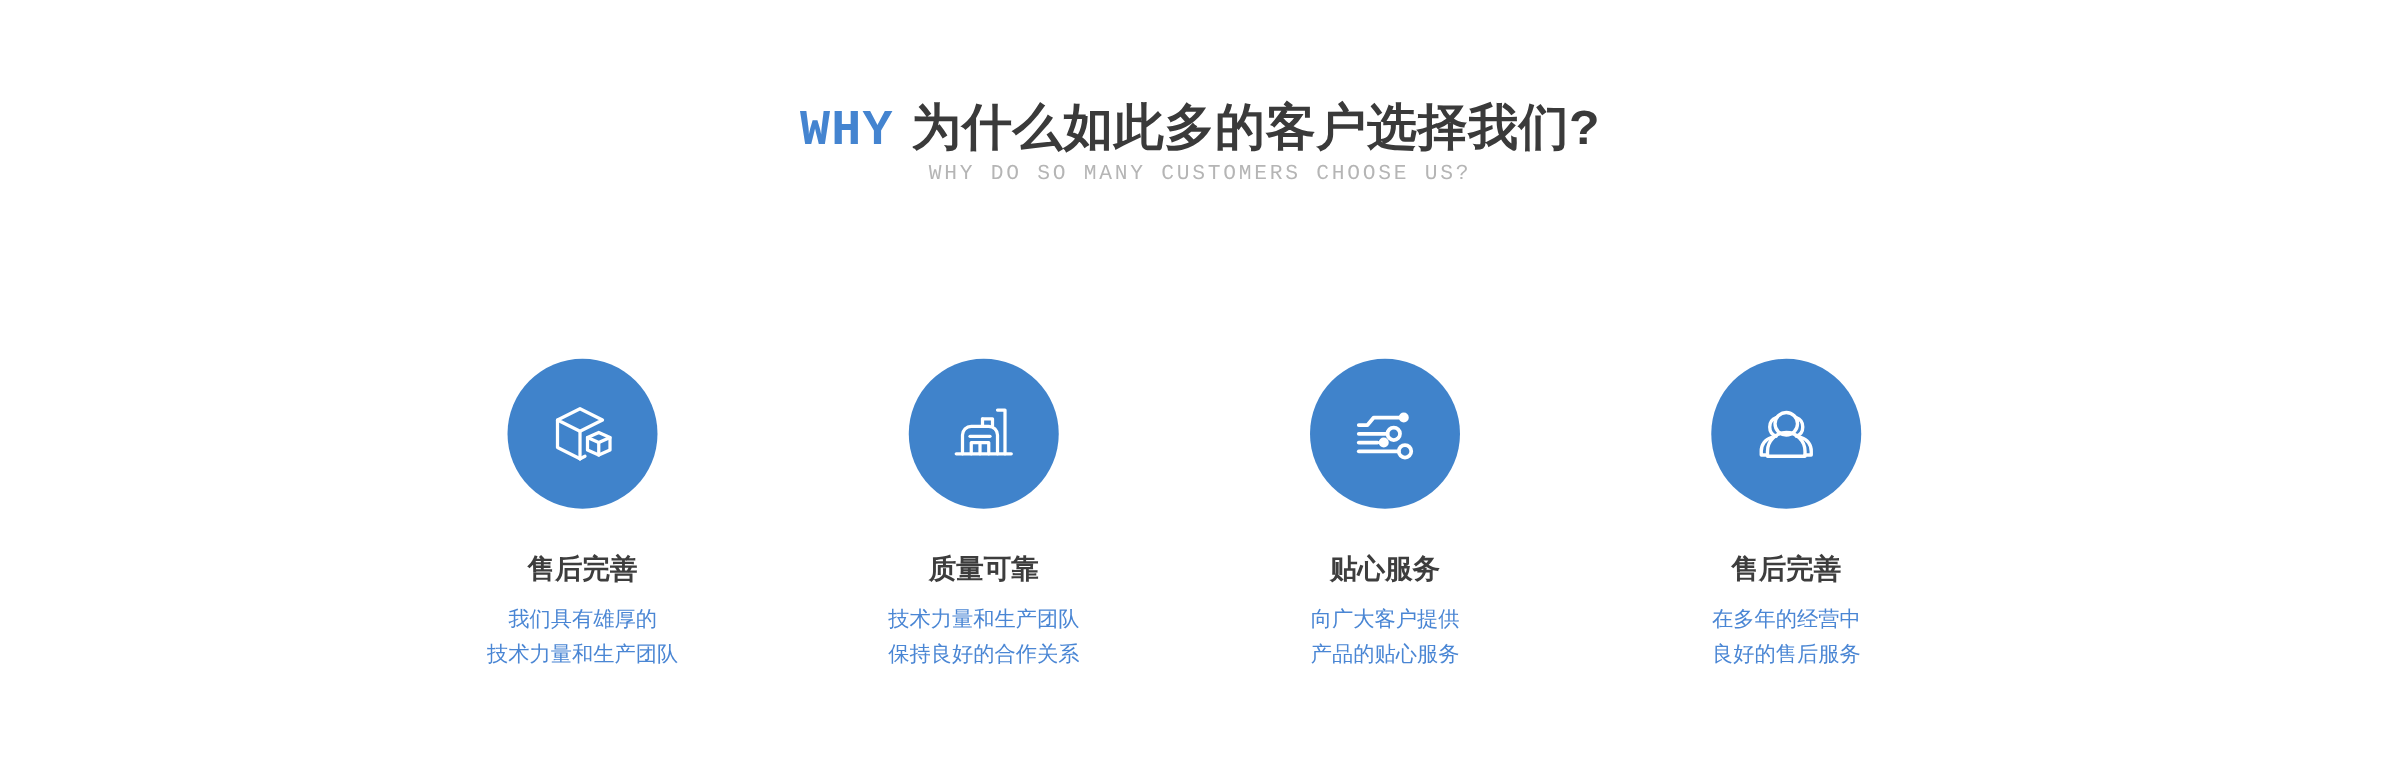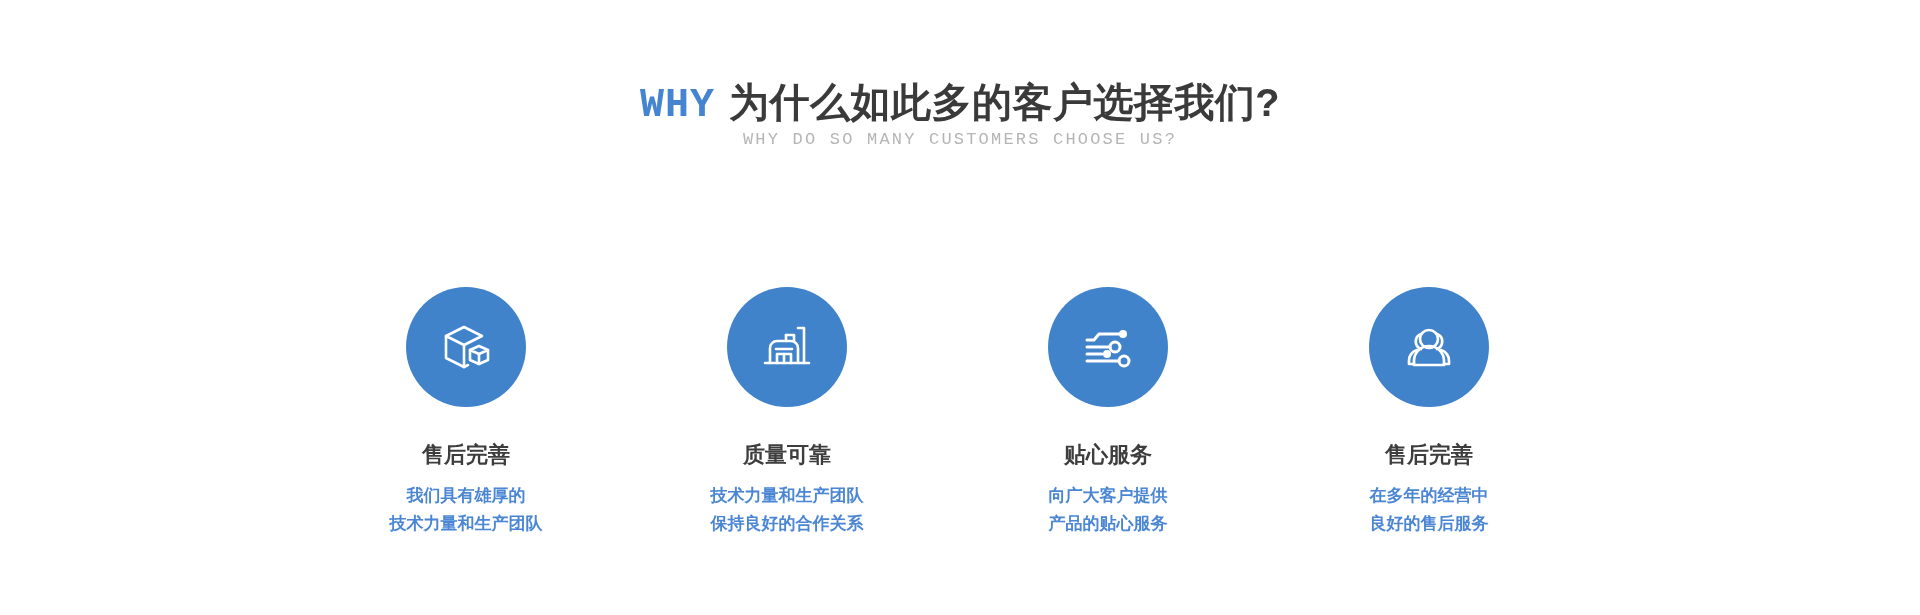--- a/index.html
+++ b/index.html
@@ -88,21 +88,21 @@
     font-size: 22px;
     font-weight: bold;
     color: #3d3d3d;
     line-height: 28px;
     white-space: nowrap;
     text-align: center;
   }
   .feature-desc {
     margin-top: 13px;
     font-size: 17px;
-    font-weight: bold;
+    font-weight: normal;
     color: #4a86d4;
     line-height: 28px;
     text-align: center;
     white-space: nowrap;
   }
   .feature-desc .line {
     display: block;
     white-space: nowrap;
   }
 </style>

